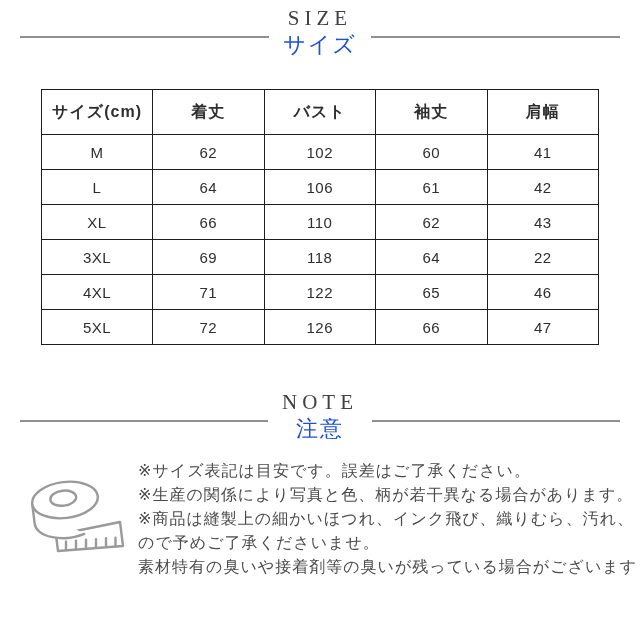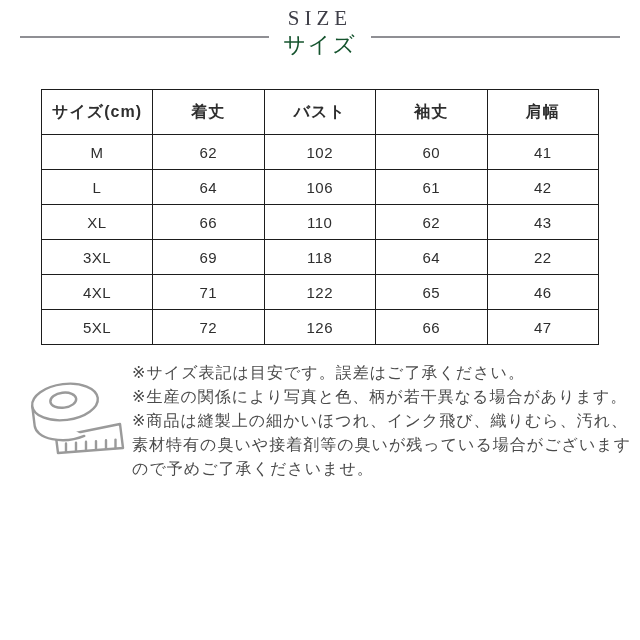--- a/index.html
+++ b/index.html
@@ -33,21 +33,21 @@
     font-family: "Liberation Serif", "DejaVu Serif", serif;
     font-size: 21px;
     letter-spacing: 5px;
     line-height: 26px;
     color: #3f3f48;
   }
   .sec-ja {
     font-size: 22px;
     letter-spacing: 2px;
     line-height: 28px;
-    color: #14532d;
+    color: #1d4ed8;
   }
 
   
   table.size-table {
     border-collapse: collapse;
     width: 558px;
     margin: 30px 0 0 41px;
     table-layout: fixed;
   }
   .size-table th, .size-table td {
@@ -72,21 +72,21 @@
   
   .note-head { margin-top: 44px; }
 
   
   .notes {
     display: flex;
     align-items: flex-start;
     padding: 14px 0 0 18px;
   }
   .tape-wrap { flex: none; width: 110px; height: 110px; margin-top: 2px; }
-  .note-lines { margin-left: 4px; padding-top: 2px; }
+  .note-lines { margin-left: 10px; padding-top: 2px; }
   .note-line {
     font-size: 16px;
     line-height: 24px;
     letter-spacing: 1px;
     color: #4a4a4a;
     white-space: nowrap;
   }
 </style>
 </head>
 <body>
@@ -158,37 +158,45 @@
         <tr>
           <td>5XL</td>
           <td>72</td>
           <td>126</td>
           <td>66</td>
           <td>47</td>
         </tr>
       </tbody>
   </table>
 
+  <div class="sec-head note-head">
+    <div class="sec-line"></div>
+    <div class="sec-titles">
+      <div class="sec-en">NOTE</div>
+      <div class="sec-ja">注意</div>
+    </div>
+    <div class="sec-line"></div>
+  </div>
 
   <div class="notes">
     <div class="tape-wrap">
       <svg width="110" height="110" viewBox="0 0 110 110" fill="none" stroke="#9a9a9a" stroke-width="2.4" stroke-linecap="round" stroke-linejoin="round">
 
         <polygon points="38,76 102,63 105,87 40,92" fill="#ffffff"></polygon>
         <path d="M48,90.9 v-8.5 M58,90.1 v-8.5 M68,89.3 v-8.5 M78,88.6 v-8.5 M88,87.8 v-8.5 M97.5,87.1 v-8.5"></path>
 
         <g transform="rotate(-7 47 41)">
           <path d="M 14 41 L 14 61 A 33 18 0 0 0 62 77" fill="#ffffff"></path>
           <ellipse cx="47" cy="41" rx="33" ry="18" fill="#ffffff"></ellipse>
           <ellipse cx="45.5" cy="39" rx="13" ry="7.5" fill="#ffffff"></ellipse>
         </g>
       </svg>
     </div>
     <div class="note-lines">
       <div class="note-line">※サイズ表記は目安です。誤差はご了承ください。</div>
       <div class="note-line">※生産の関係により写真と色、柄が若干異なる場合があります。</div>
       <div class="note-line">※商品は縫製上の細かいほつれ、インク飛び、織りむら、汚れ、</div>
+      <div class="note-line">ので予めご了承くださいませ。</div>
       <div class="note-line">素材特有の臭いや接着剤等の臭いが残っている場合がございます</div>
-      <div class="note-line">ので予めご了承くださいませ。</div>
     </div>
   </div>
 
 </div>
 
 </body></html>

